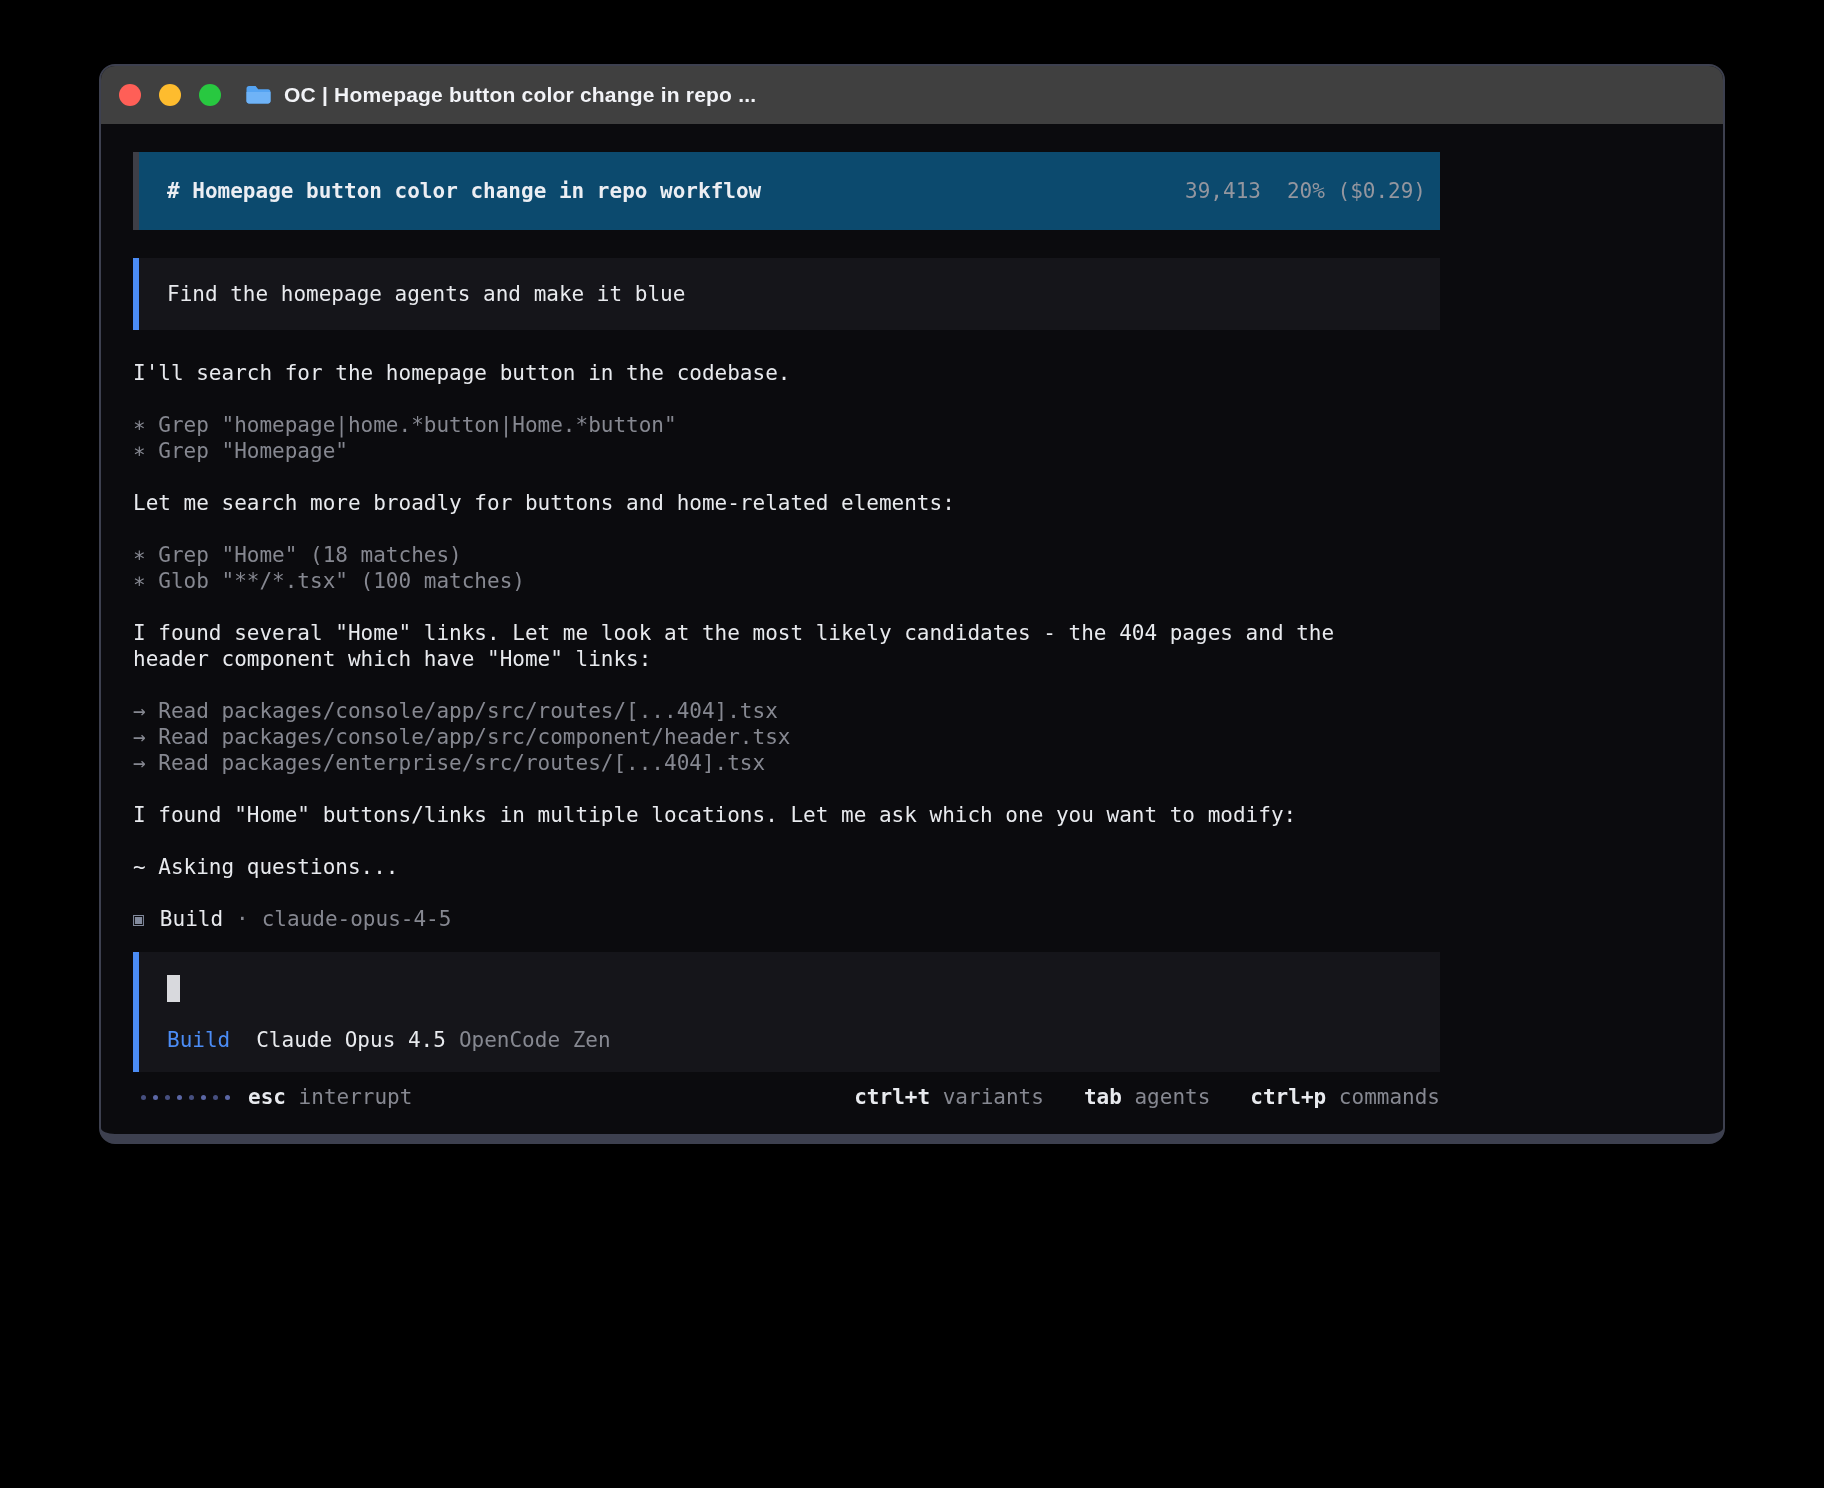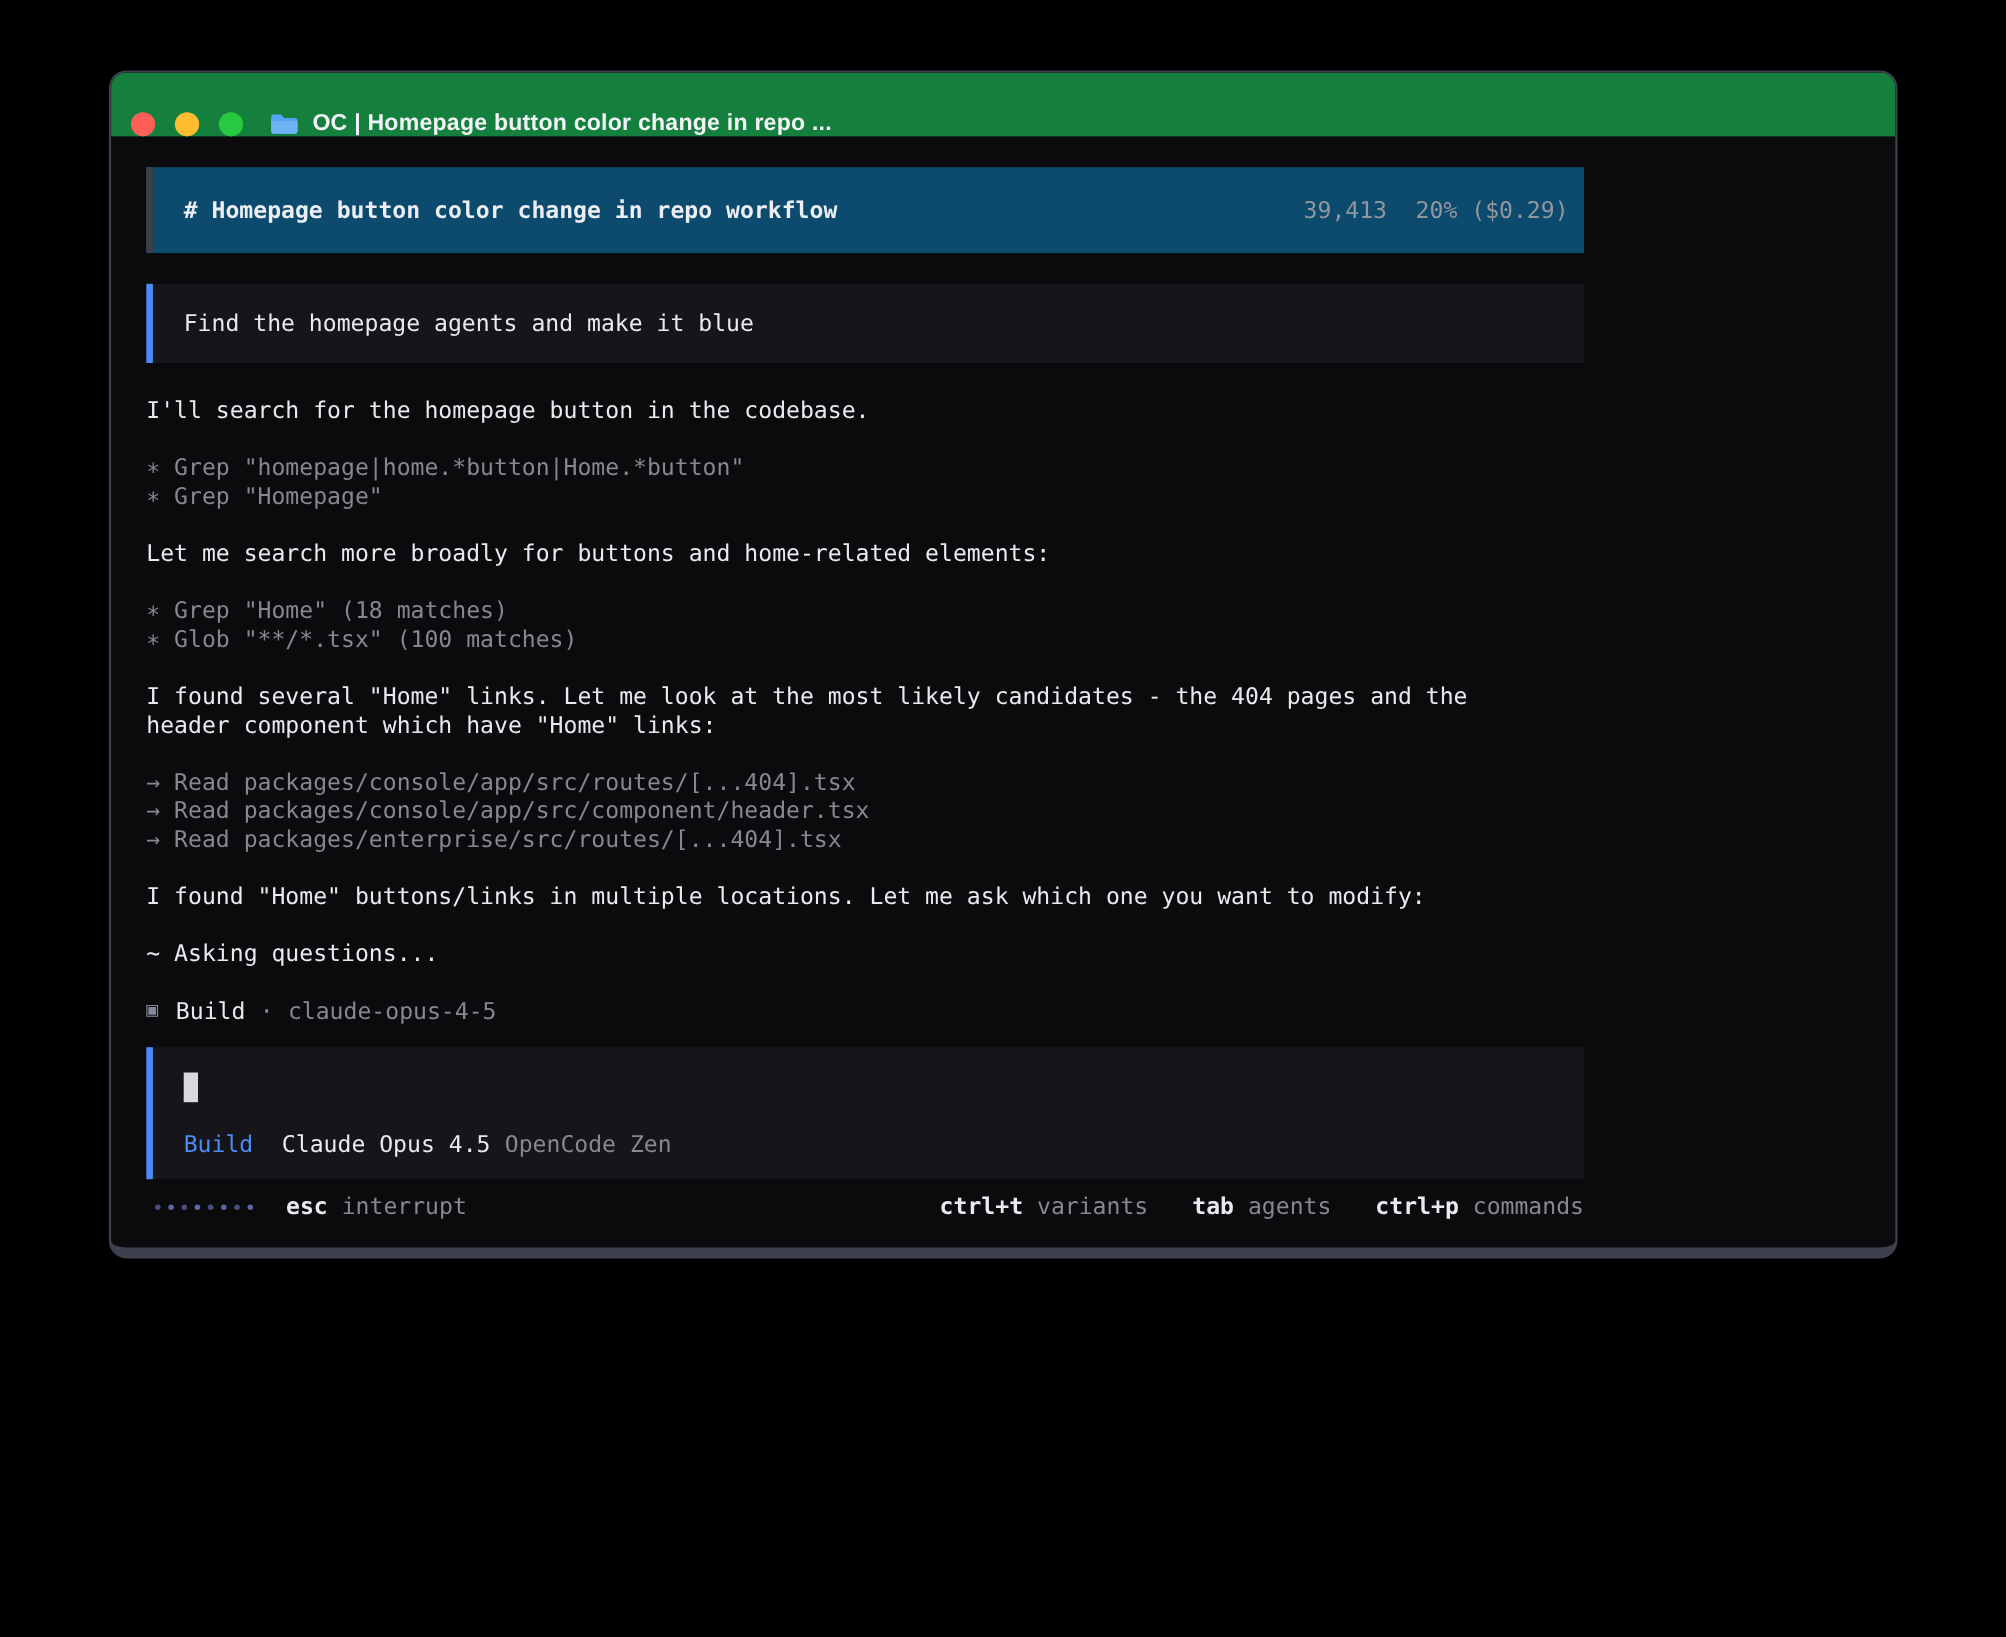--- a/index.html
+++ b/index.html
@@ -9,22 +9,22 @@
     font-family:"DejaVu Sans Mono", monospace;
   }
   .window {
     position:absolute; left:99px; top:64px; width:1626px; height:1080px;
     background:#0b0b0e;
     border:2px solid #3d404f; border-bottom-width:10px;
     border-radius:16px; overflow:hidden;
     display:flex; flex-direction:column;
   }
   .titlebar {
-    flex:none; height:58px; background:#15803d;
-    display:flex; align-items:flex-end; padding:0 18px;
+    flex:none; height:58px; background:#404040;
+    display:flex; align-items:center; padding:0 18px;
   }
   .traffic-lights { display:flex; align-items:center; gap:18px; }
   .tl { width:22px; height:22px; border-radius:50%; display:block; }
   .tl.red    { background:#ff5f57; }
   .tl.yellow { background:#febc2e; }
   .tl.green  { background:#28c840; }
   .folder-icon { margin-left:24px; display:flex; align-items:center; }
   .window-title {
     margin-left:12px; color:#f2f3f7; font-size:21px; font-weight:bold;
     font-family:"Liberation Sans", sans-serif; letter-spacing:.2px;
@@ -64,21 +64,21 @@
   .cursor { width:13px; height:27px; background:#d8d9dd; }
   .input-meta { margin-top:25px; display:flex; align-items:baseline; }
   .input-mode { color:#4b8cf5; margin-right:26px; }
   .input-model { color:#e8eaee; margin-right:13px; }
   .input-provider { color:#868891; }
   .footer {
     margin-top:auto; margin-bottom:24px; width:1307px;
     display:flex; align-items:center; justify-content:space-between;
     padding-left:8px;
   }
-  .footer-left { display:flex; align-items:center; gap:30px; }
+  .footer-left { display:flex; align-items:center; gap:18px; }
   .spinner { display:flex; gap:7px; align-items:center; }
   .spinner i { width:5px; height:5px; border-radius:50%; background:#5b67a5; }
   .spinner i:nth-child(odd) { opacity:.75; }
   .hint { white-space:pre; }
   .hint .key { color:#e8eaee; font-weight:bold; }
   .hint .label { color:#868891; }
   .hint .key::after { content:" "; }
   .footer-right { display:flex; gap:40px; }
 </style>
 </head>

